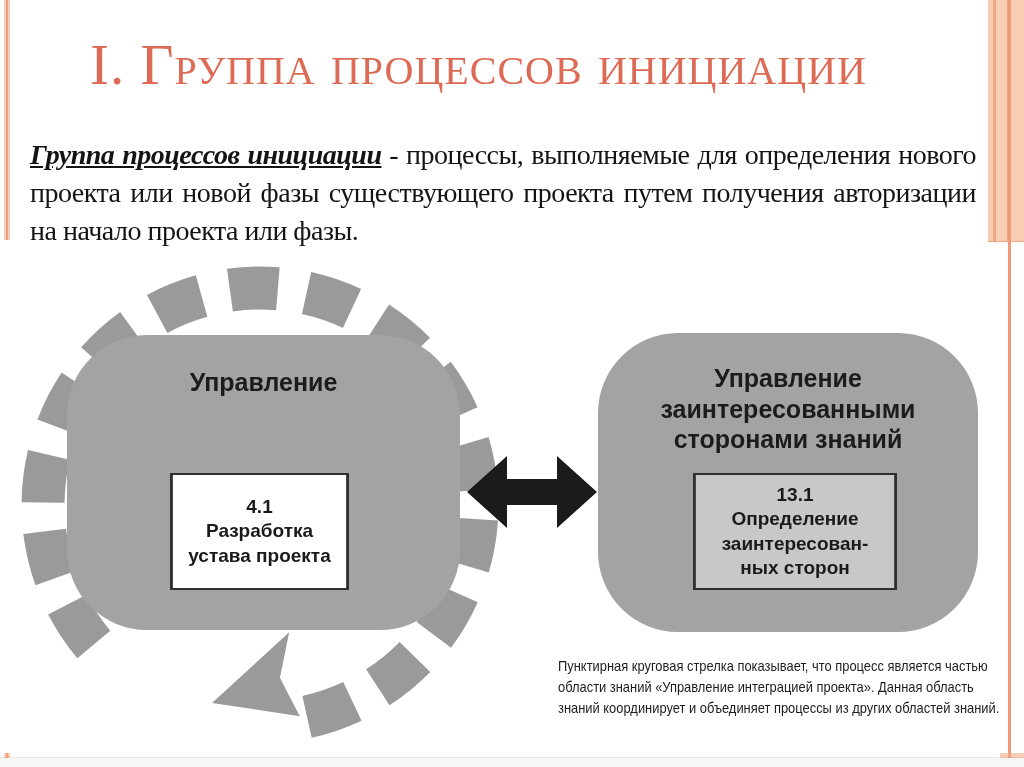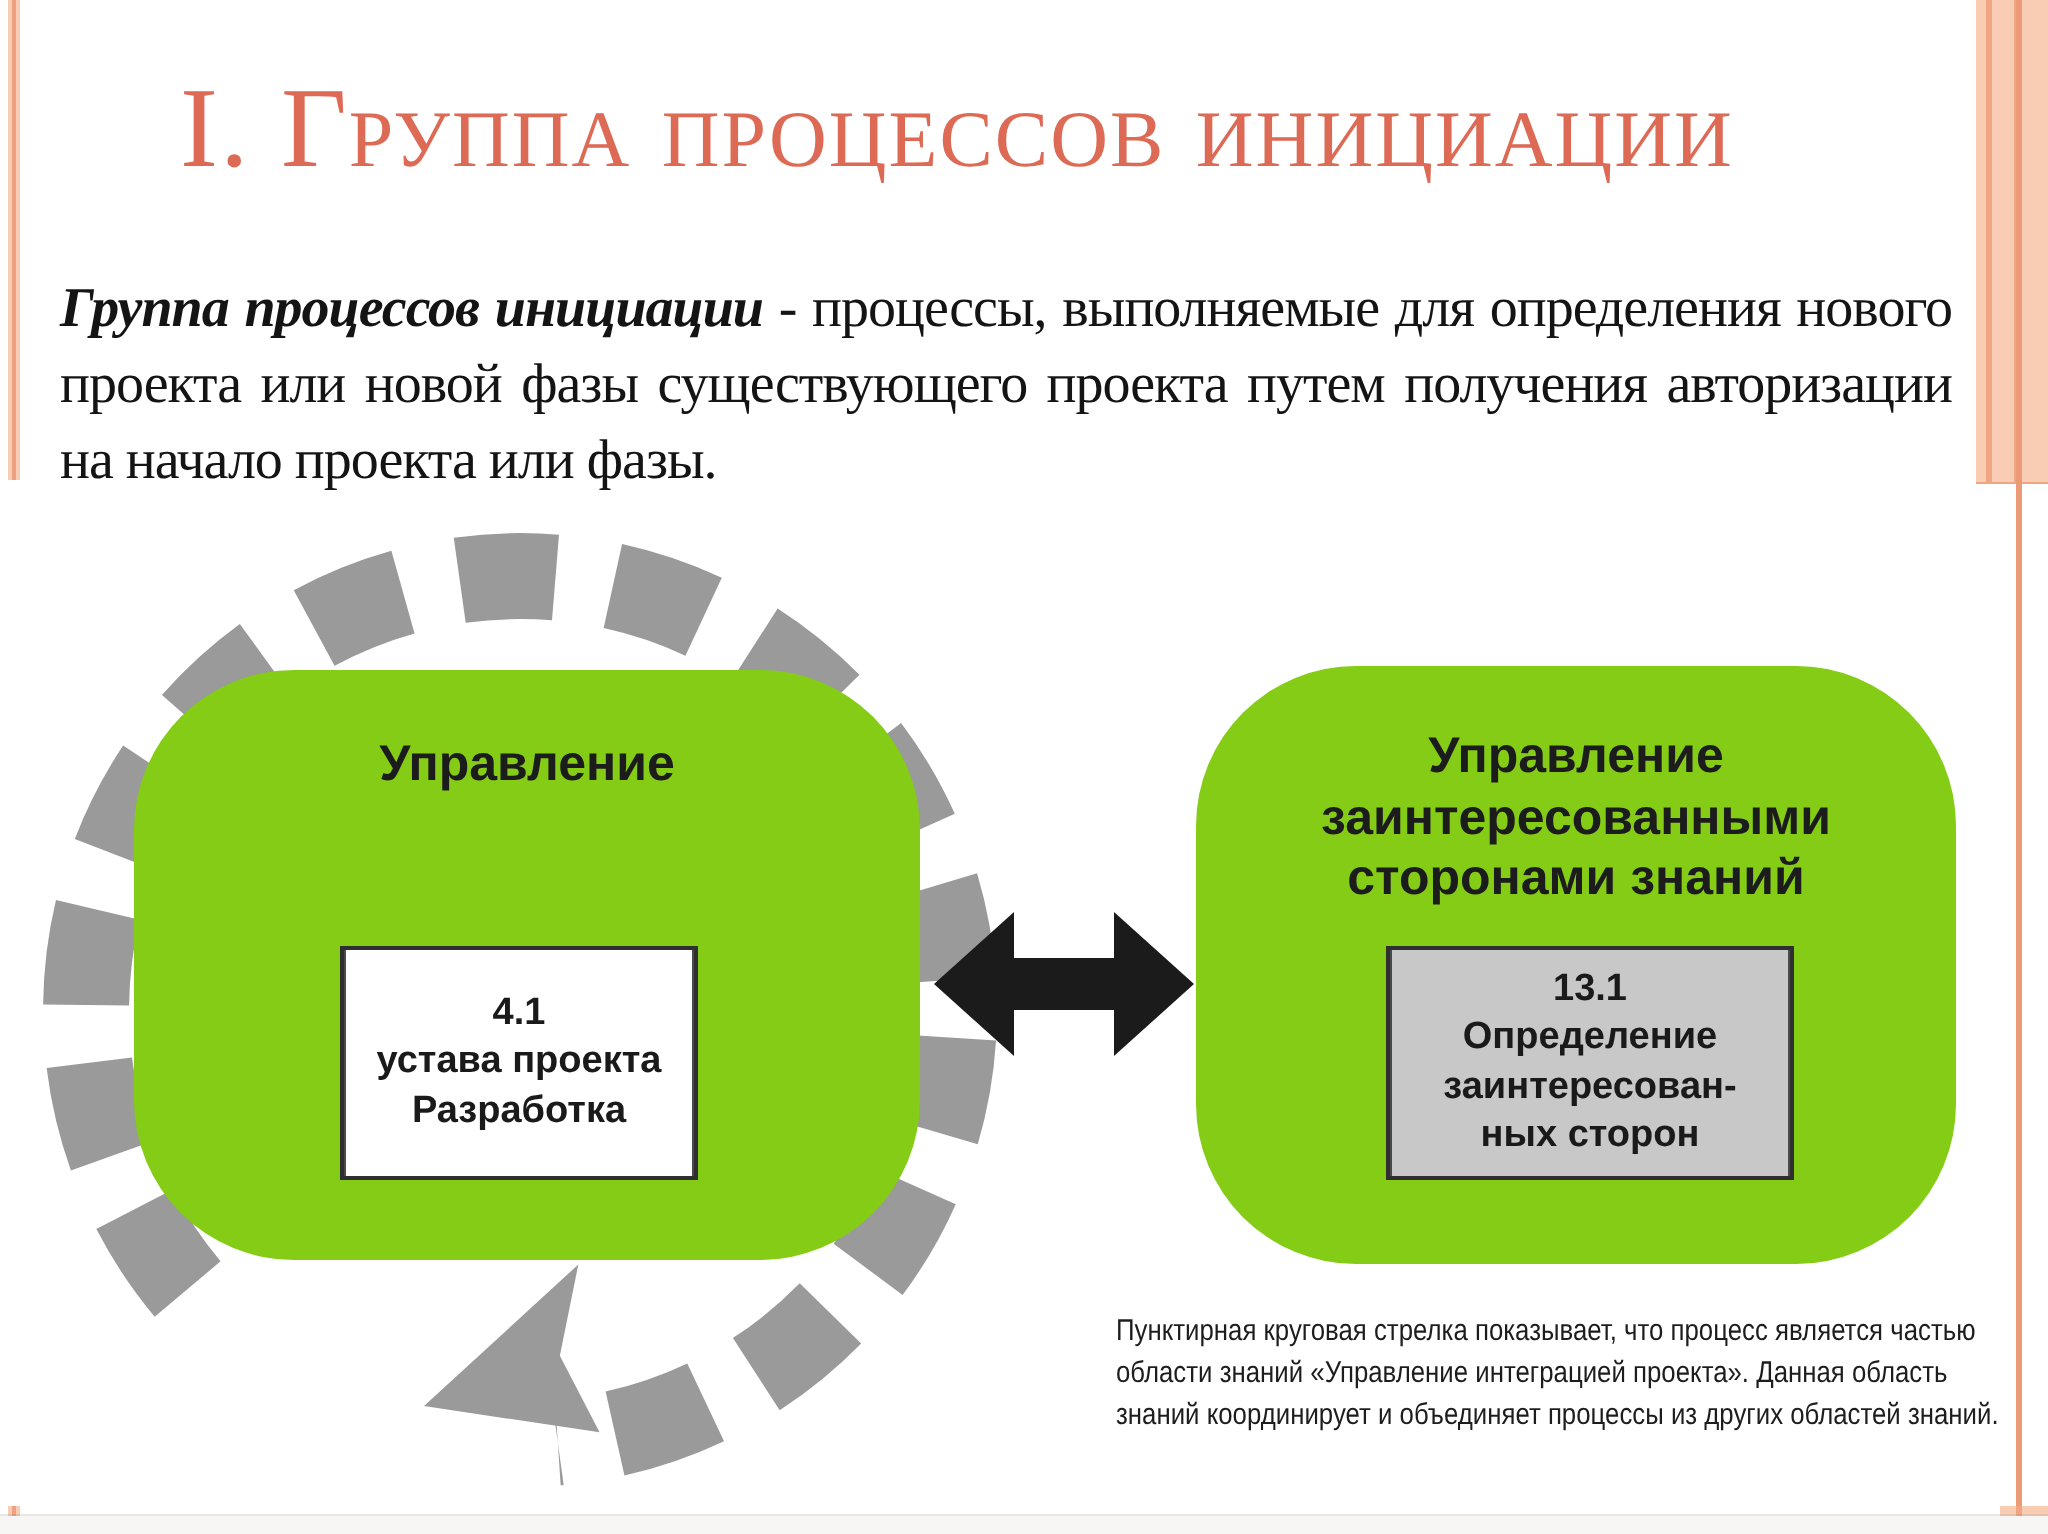--- a/index.html
+++ b/index.html
@@ -26,26 +26,26 @@
     position:absolute;left:90px;top:34px;margin:0;
     font-family:"Liberation Serif",serif;font-weight:400;
     font-variant:small-caps;font-size:57px;line-height:1.1;
     letter-spacing:1px;color:#DC6A55;white-space:nowrap;
   }
   .definition{
     position:absolute;left:30px;top:108px;width:946px;
     font-family:"Liberation Serif",serif;font-size:28px;line-height:1.36;
     letter-spacing:-0.5px;color:#141414;text-align:justify;
   }
-  .definition .term{font-weight:bold;font-style:italic;}
+  .definition .term{font-weight:bold;font-style:italic;text-decoration:underline;}
 
   
   .diagram-svg{position:absolute;left:0;top:0;width:1024px;height:767px;z-index:1;pointer-events:none;}
   .area{
-    position:absolute;border-radius:80px;background:#84cc16;z-index:2;
+    position:absolute;border-radius:80px;background:#a3a3a3;z-index:2;
   }
   .area-integration{left:67px;top:335px;width:393px;height:295px;}
   .area-stakeholders{left:598px;top:333px;width:380px;height:299px;}
   .area-title{
     text-align:center;font-weight:bold;font-size:25px;line-height:1.22;
     color:#1c1c1c;letter-spacing:0;
   }
   .area-integration .area-title{padding-top:32px;}
   .area-stakeholders .area-title{padding-top:30px;}
   .process-box{
@@ -85,22 +85,22 @@
   <polygon points="0,0 92,-50 72,-8 82,34" transform="translate(212,703) rotate(-14)" fill="#9A9A9A"></polygon>
   <polygon points="467,492 507,456 507,479 557,479 557,456 597,492 557,528 557,505 507,505 507,528" fill="#1B1B1B"></polygon>
 </svg>
 
 <div class="area area-integration">
   <div class="area-title">
     <div>Управление</div>
   </div>
   <div class="process-box white">
     <div>4.1</div>
+    <div>Разработка</div>
     <div>устава проекта</div>
-    <div>Разработка</div>
   </div>
 </div>
 
 <div class="area area-stakeholders">
   <div class="area-title">
     <div>Управление</div>
     <div>заинтересованными</div>
     <div>сторонами знаний</div>
   </div>
   <div class="process-box gray">

